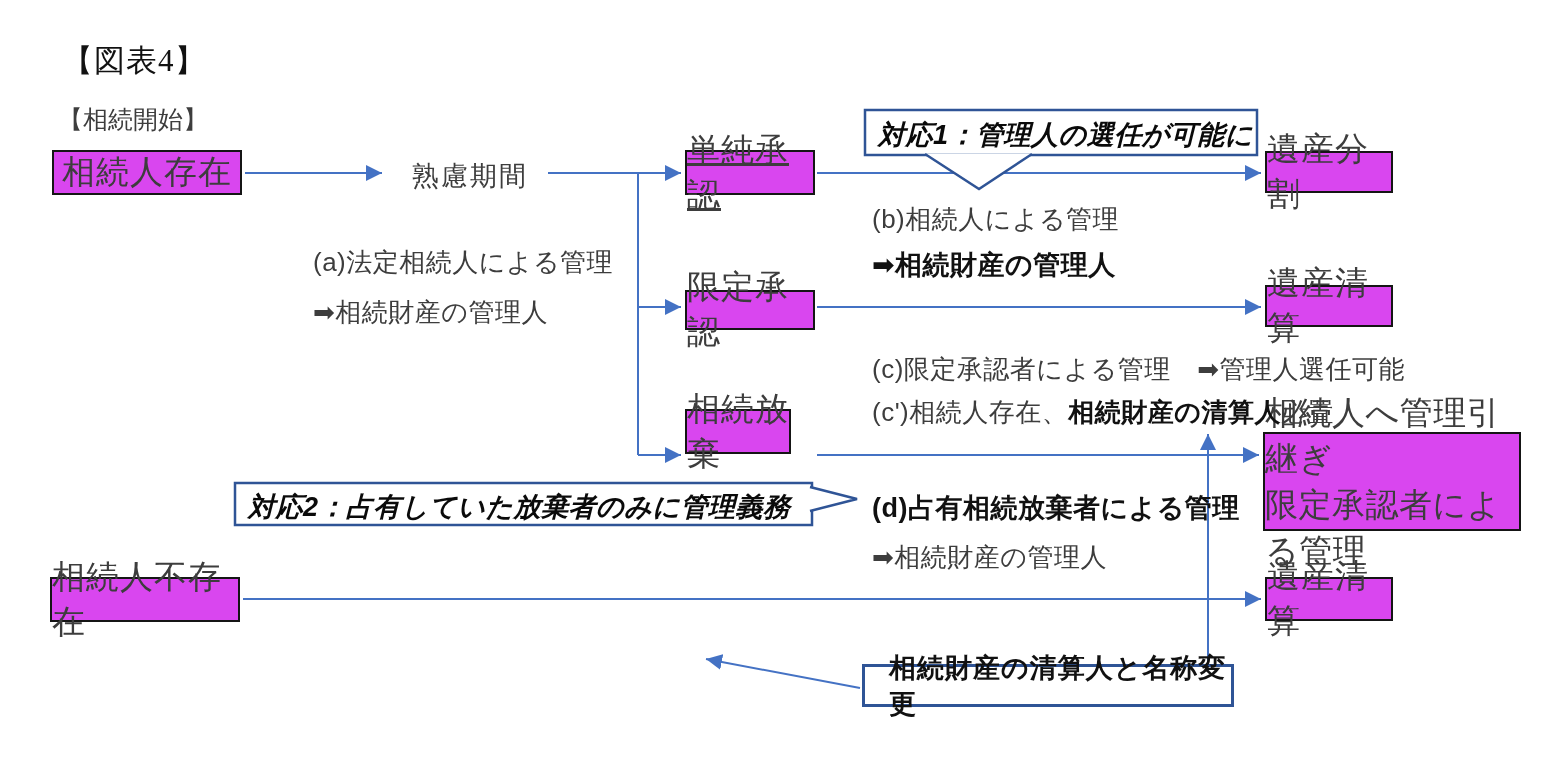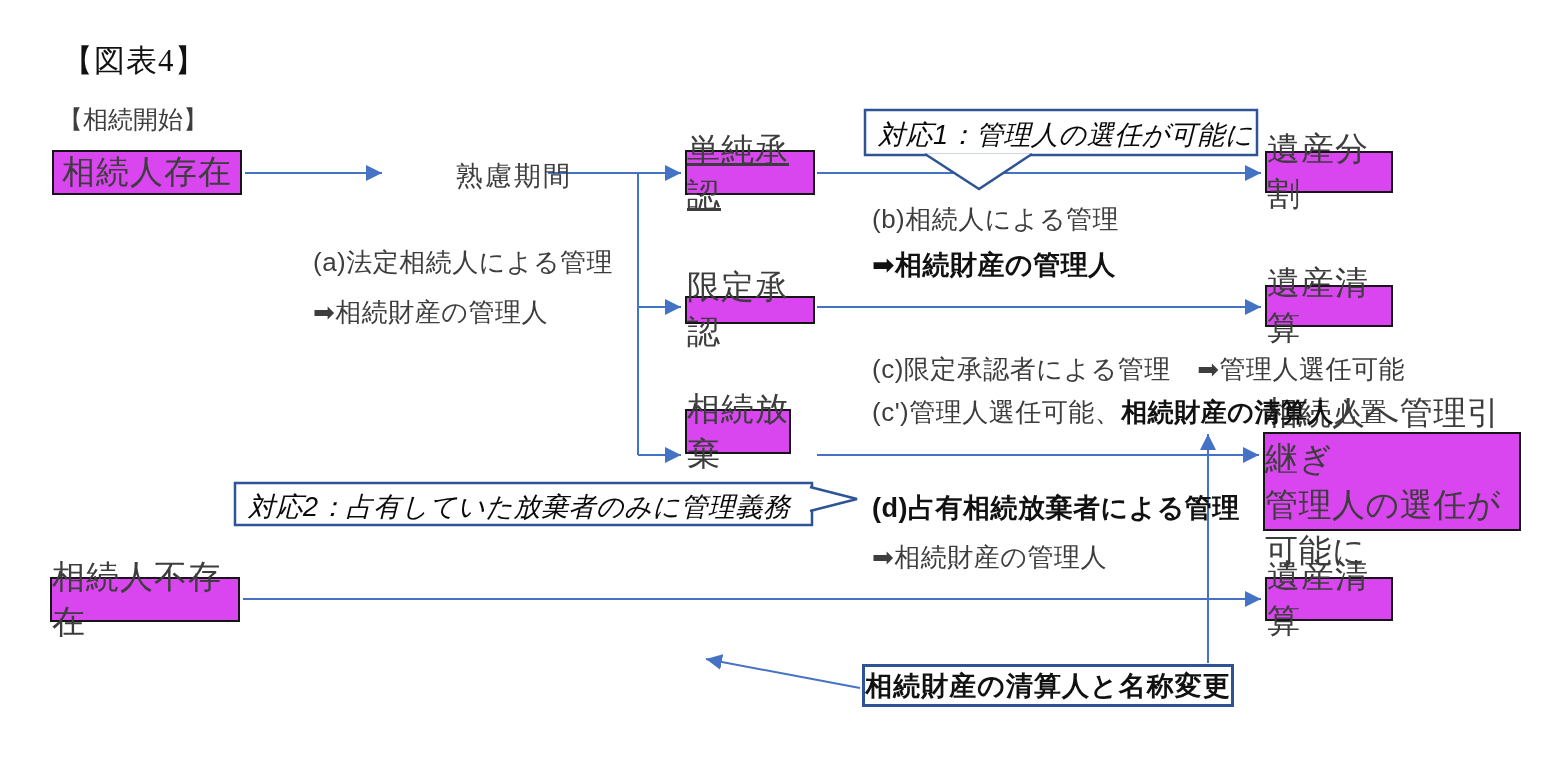--- a/index.html
+++ b/index.html
@@ -30,26 +30,26 @@
     background:#d946ef;
     display:flex;align-items:center;justify-content:center;
     font-size:33px;color:var(--text);
     box-sizing:border-box;
     letter-spacing:1px;
   }
   .node.two-line{
     flex-direction:column;align-items:flex-start;justify-content:center;
     padding-left:0;line-height:46px;letter-spacing:0.5px;
   }
-  .plain-node-label{font-size:27px;color:var(--text);letter-spacing:2px;margin-left:44px;}
+  .plain-node-label{font-size:27px;color:var(--text);letter-spacing:2px;}
   .note{font-size:26px;color:var(--text);letter-spacing:0.5px;}
   .note b,.note .seg-bold{font-weight:700;color:var(--bold-text);}
   .note-bold{font-size:27px;font-weight:700;color:var(--bold-text);letter-spacing:0.5px;}
   .callout-text{
-    font-size:27px;font-weight:400;font-style:italic;
+    font-size:27px;font-weight:700;font-style:italic;
     color:#0a0a0a;letter-spacing:0.5px;
   }
   .rename-box{
     position:absolute;
     border:3px solid var(--callout-border);
     background:#fff;
     display:flex;align-items:center;justify-content:center;
     font-size:27px;font-weight:700;color:var(--bold-text);
     box-sizing:border-box;letter-spacing:1px;
   }
@@ -91,44 +91,44 @@
   </svg>
 
   <div class="abs fig-title" style="left:62px;top:28px;margin-top:12px;">【図表4】</div>
   <div class="abs section-label" style="left:58px;top:103px;">【相続開始】</div>
 
   <div class="node" style="left:52px;top:150px;width:190px;height:45px;">相続人存在</div>
   <div class="abs plain-node-label" style="left:412px;top:158px;">熟慮期間</div>
   <div class="node" style="left:685px;top:150px;width:130px;height:45px;text-decoration:underline;">単純承認</div>
   <div class="node" style="left:1265px;top:151px;width:128px;height:42px;">遺産分割</div>
 
-  <div class="node" style="left:685px;top:296px;width:130px;height:28px;">限定承認</div>
+  <div class="node" style="left:685px;top:290px;width:130px;height:40px;">限定承認</div>
   <div class="node" style="left:1265px;top:285px;width:128px;height:42px;">遺産清算</div>
 
   <div class="node" style="left:685px;top:409px;width:106px;height:45px;">相続放棄</div>
   <div class="node two-line" style="left:1263px;top:432px;width:258px;height:99px;">
     <span>相続人へ管理引継ぎ</span>
-    <span>管理人の選任が可能に</span>
+    <span>限定承認者による管理</span>
   </div>
 
   <div class="node" style="left:50px;top:577px;width:190px;height:45px;">相続人不存在</div>
   <div class="node" style="left:1265px;top:577px;width:128px;height:44px;">遺産清算</div>
 
   <div class="abs callout-text" style="left:878px;top:117px;">対応1：管理人の選任が可能に</div>
   <div class="abs callout-text" style="left:248px;top:489px;">対応2：占有していた放棄者のみに管理義務</div>
-  <div class="rename-box" style="left:862px;top:664px;width:372px;height:43px;">相続財産の清算人と名称変更</div>
+  <div class="rename-box" style="left:862px;top:664px;width:372px;height:43px;padding-left:24px;">相続財産の清算人と名称変更</div>
 
   <div class="abs note" style="left:313px;top:245px;">(a)法定相続人による管理</div>
   <div class="abs note" style="left:313px;top:295px;">➡相続財産の管理人</div>
 
   <div class="abs note" style="left:872px;top:202px;text-align:center;">(b)相続人による管理</div>
   <div class="abs note-bold" style="left:872px;top:247px;">➡相続財産の管理人</div>
 
   <div class="abs note" style="left:872px;top:352px;">(c)限定承認者による管理　➡管理人選任可能</div>
   <div class="abs note" style="left:872px;top:395px;">
-    <span>(c')管理人選任可能、</span><span class="seg-bold">相続財産の清算人</span><span>必置</span>
+    <span>(c')相続人存在、</span><span class="seg-bold">相続財産の清算人</span><span>必置</span>
   </div>
 
   <div class="abs note-bold" style="left:872px;top:490px;">(d)占有相続放棄者による管理</div>
   <div class="abs note" style="left:872px;top:540px;">➡相続財産の管理人</div>
 
 
 </div>
 
 </body></html>

